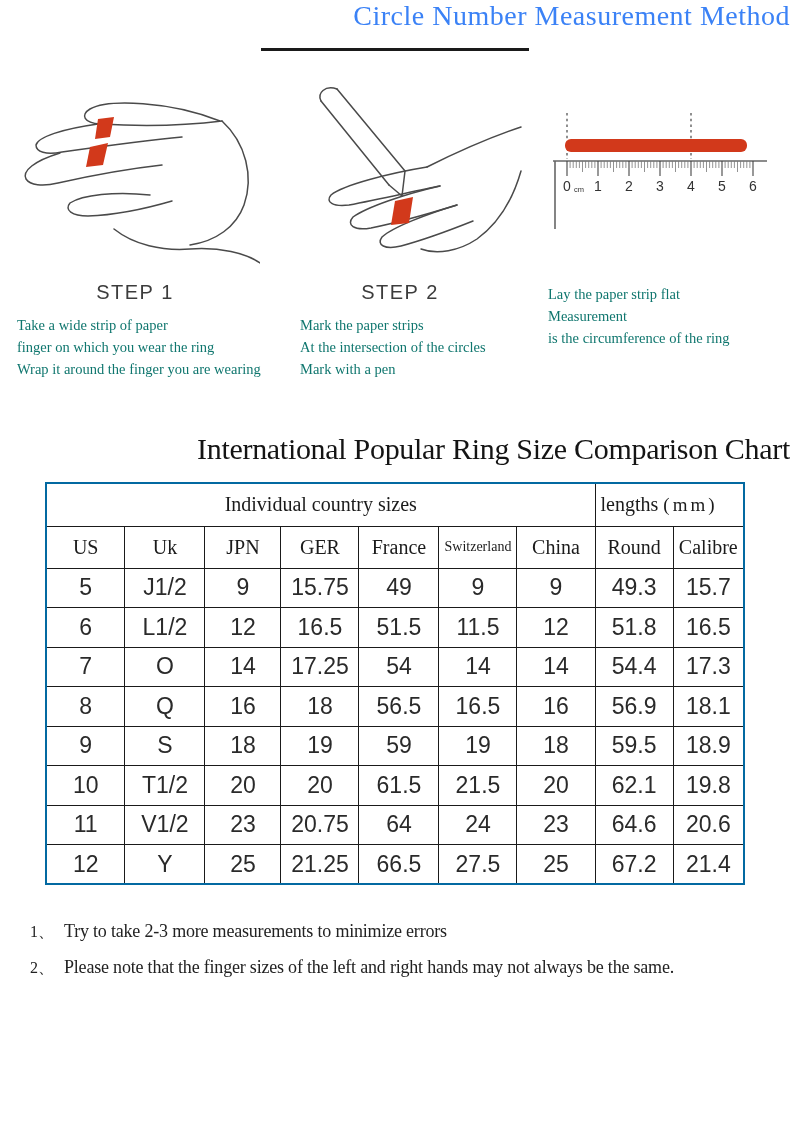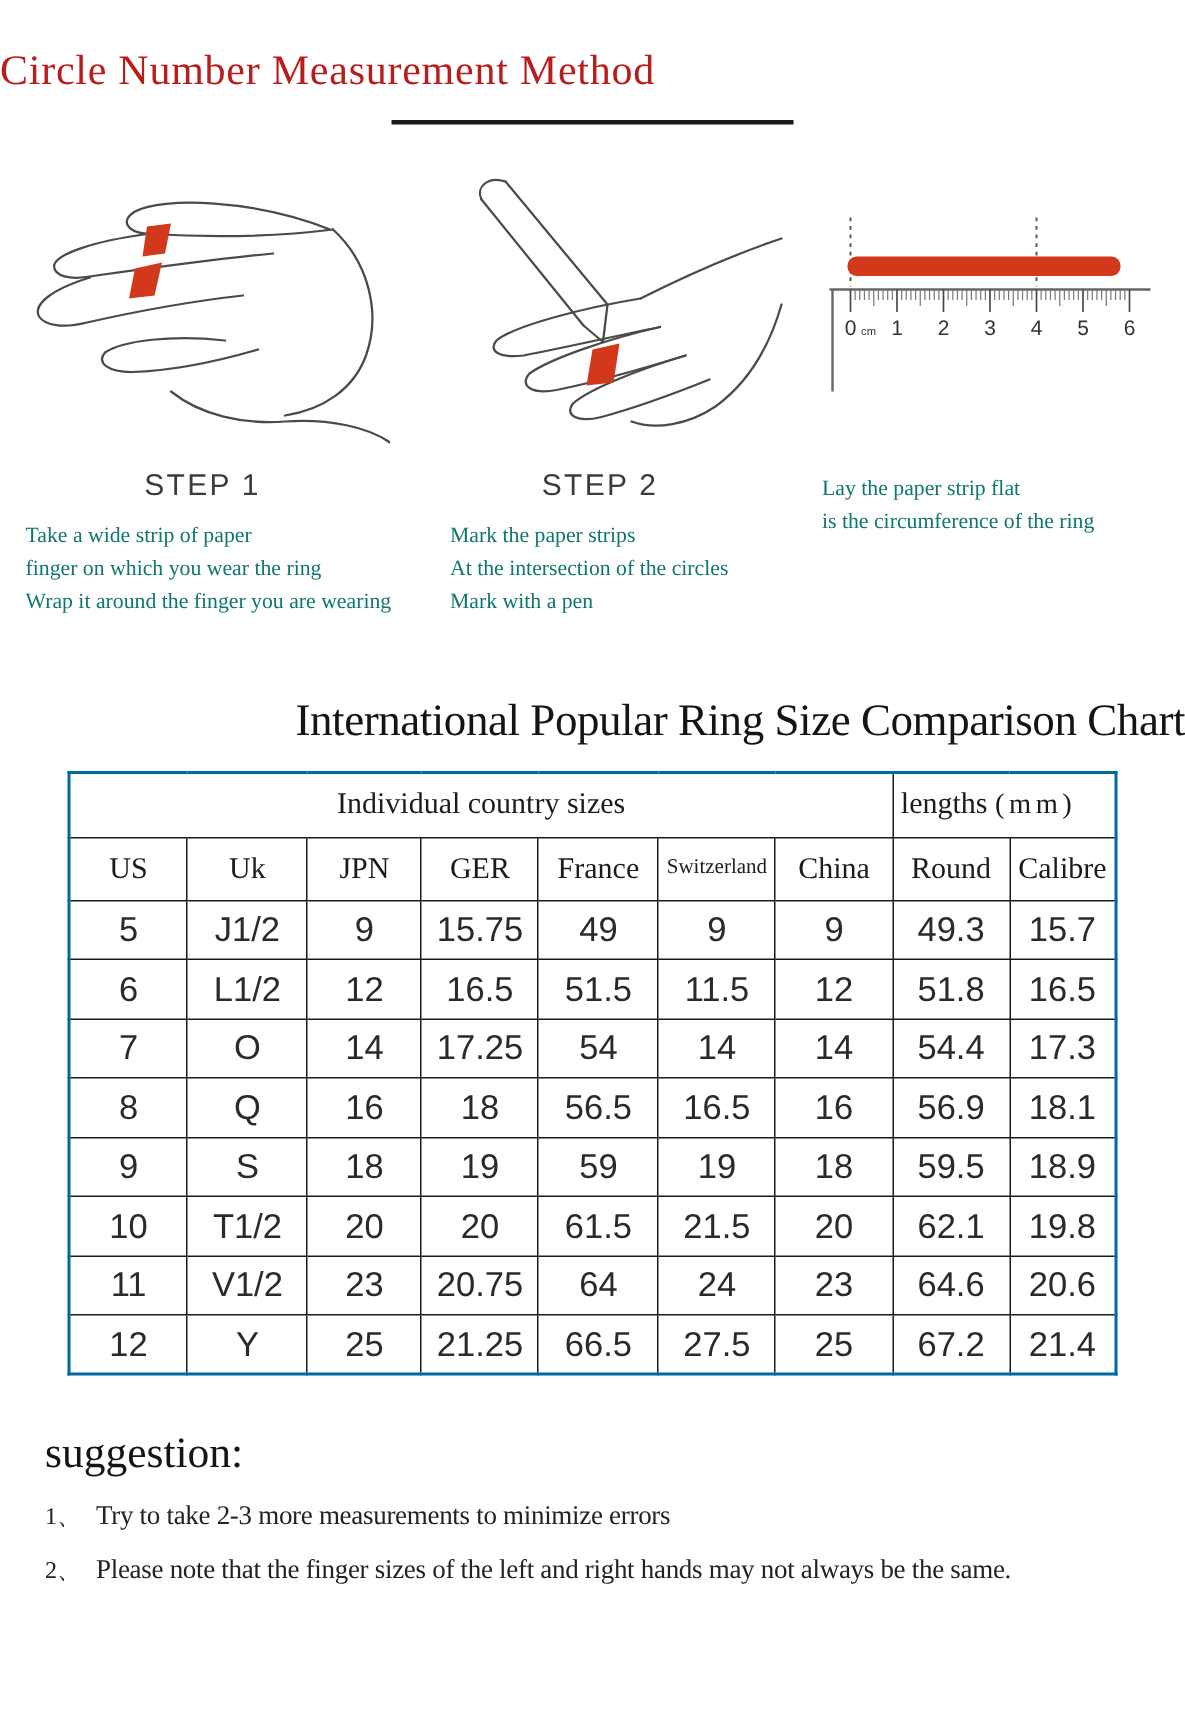--- a/index.html
+++ b/index.html
@@ -7,25 +7,24 @@
   body {
     width:790px; height:1139px;
     background:#ffffff;
     color:#1f1f1f;
     font-family:"Liberation Serif", serif;
     overflow:hidden;
   }
 
   
   .main-title {
-    text-align:left;
+    text-align:right;
     font-size:28px;
-    margin-top:32px;
     letter-spacing:0.5px;
-    color:#b91c1c;
+    color:#3b82f6;
     white-space:nowrap;
   }
   .title-underline {
     width:268px; height:3px;
     background:#1a1a1a;
     margin:16px auto 0 auto;
   }
 
   
   .steps { display:flex; margin-top:24px; }
@@ -243,20 +242,21 @@
             <text x="125" y="116" text-anchor="middle">3</text>
             <text x="156" y="116" text-anchor="middle">4</text>
             <text x="187" y="116" text-anchor="middle">5</text>
             <text x="218" y="116" text-anchor="middle">6</text>
             <text x="39" y="116.5" font-size="7.5">cm</text>
           </g>
       </svg>
     </div>
     <div class="step-lines">
       <div>Lay the paper strip flat</div>
+      <div>Measurement</div>
       <div>is the circumference of the ring</div>
     </div>
   </div>
 </div>
 
 <div class="chart-title">International Popular Ring Size Comparison Chart</div>
 
 <table class="ring-table">
   <colgroup>
     <col style="width:79px">
@@ -372,21 +372,20 @@
         <td>66.5</td>
         <td>27.5</td>
         <td>25</td>
         <td>67.2</td>
         <td>21.4</td>
       </tr>
     </tbody>
 </table>
 
 <div class="suggestion">
-  <div class="suggestion-heading">suggestion:</div>
   <div class="suggestion-list" id="suggestion-list">
       <div class="suggestion-item">
         <span class="num">1、</span>
         <span class="txt">Try to take 2-3 more measurements to minimize errors</span>
       </div>
       <div class="suggestion-item">
         <span class="num">2、</span>
         <span class="txt">Please note that the finger sizes of the left and right hands may not always be the same.</span>
       </div>
     </div>

